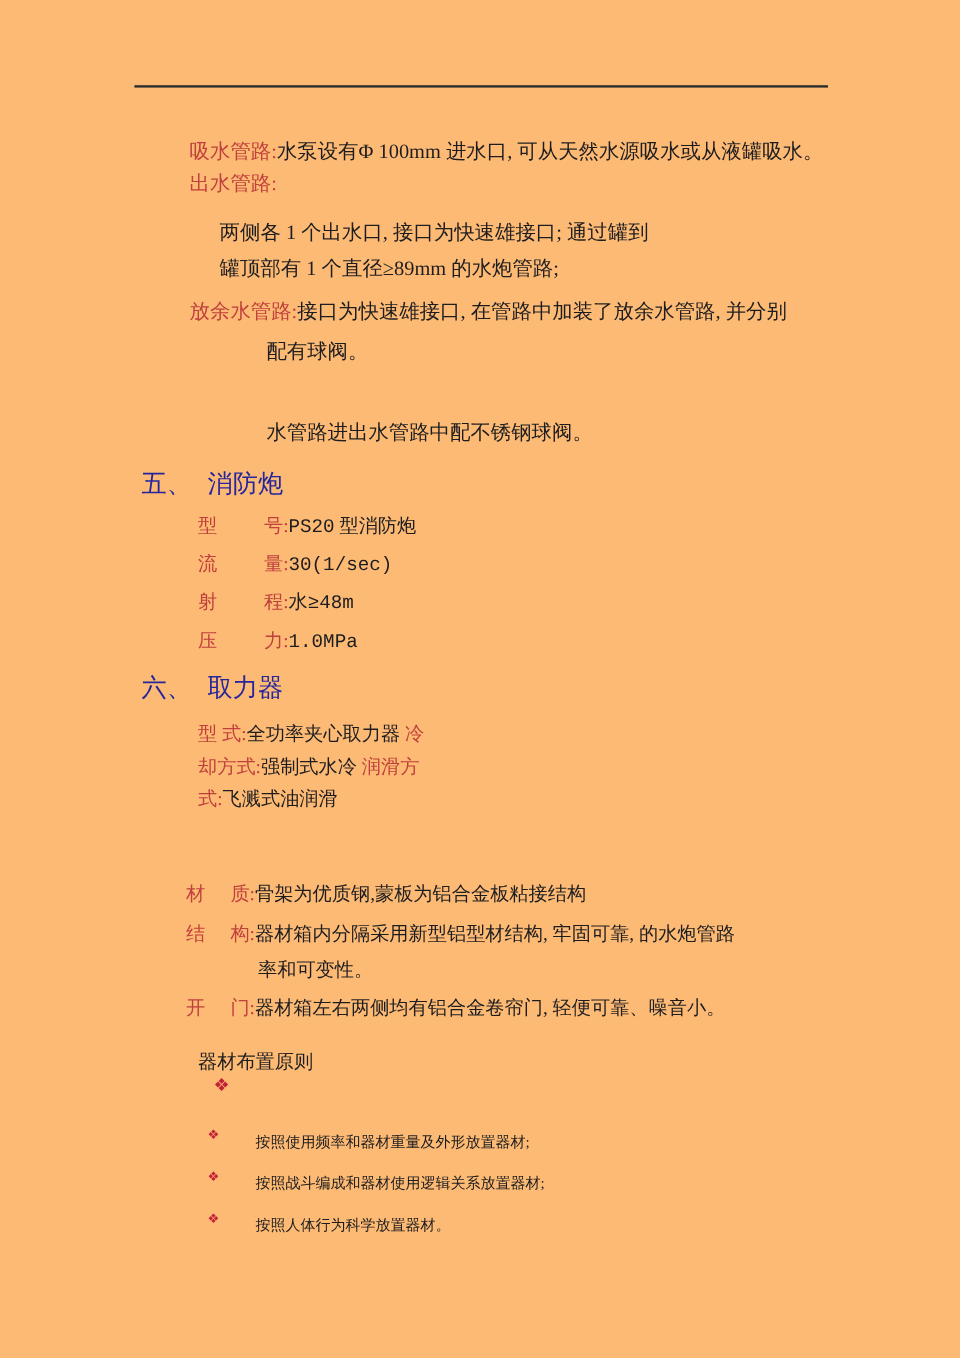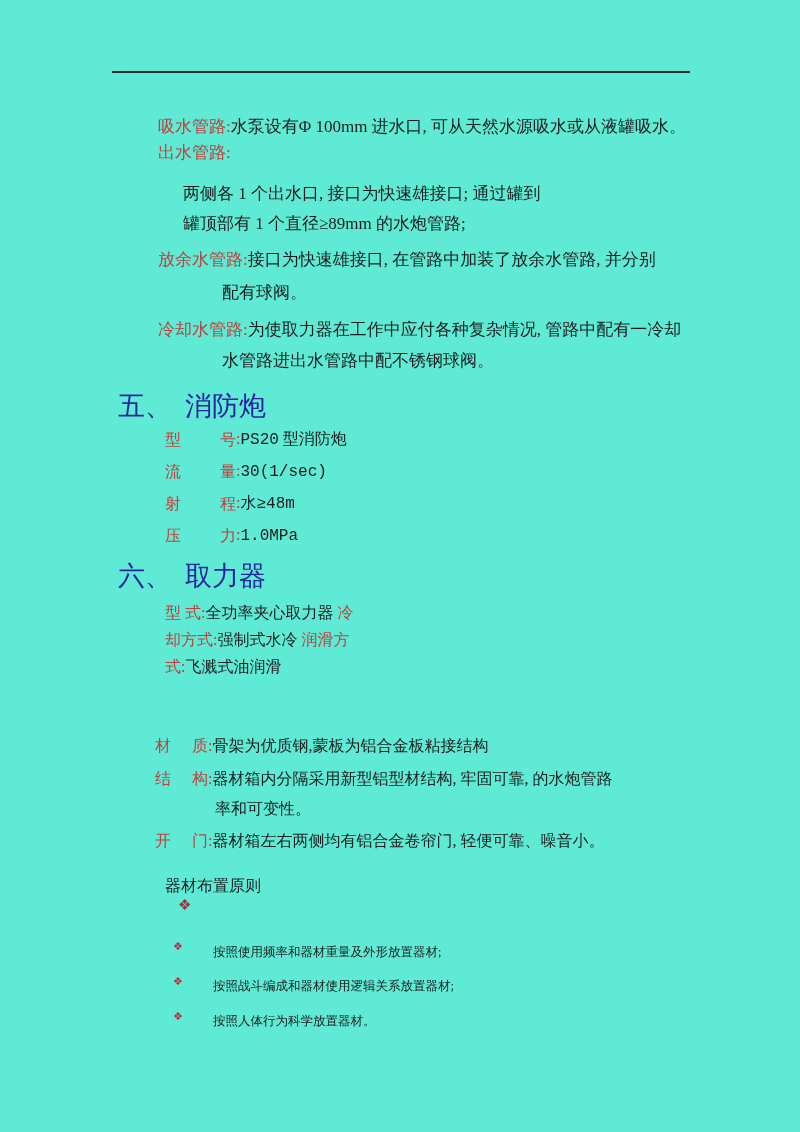--- a/index.html
+++ b/index.html
@@ -1,24 +1,24 @@
 <!DOCTYPE html>
 <html style="--red: #c0403d; --bullet: #c32237; --blue: #26269c; --ink: #1d1d1f; --rule: #2d2d2d;"><head>
 <meta charset="utf-8">
 <style>
   html,body{margin:0;padding:0;background:#ffffff;}
   .page{
-    position:relative;width:800px;height:1132px;background:#5eead4;overflow:hidden;
+    position:relative;width:800px;height:1132px;background:#fdba74;overflow:hidden;
     font-family:"Liberation Serif","DejaVu Serif",serif;color:var(--ink,#1d1d1f);
   }
   .rule{position:absolute;left:112px;top:71px;width:578px;height:2px;background:var(--rule,#2d2d2d);}
   .ln{position:absolute;line-height:1.18;white-space:nowrap;}
   .t17{font-size:17px;}
   .t16{font-size:16px;}
-  .heading{font-size:27px;color:var(--blue,#26269c);}
+  .heading{font-size:21px;color:var(--blue,#26269c);}
   .htitle{margin-left:13px;}
   .c-red{color:var(--red,#c0403d);}
   .c-sans{font-family:Liberation Mono, monospace;}
   .c-bullet{color:var(--bullet,#c32237);}
   .speclab{display:inline-flex;justify-content:space-between;color:var(--red,#c0403d);vertical-align:bottom;}
   .speclab i{font-style:normal;}
   .w5{width:71px;}
   .w7{width:53px;}
   .marker{position:absolute;line-height:1;}
 </style>
@@ -36,23 +36,20 @@
   <div class="ln t17 c-red" style="left:158px;top:143px">出水管路:</div>
 
   <div class="ln t17" style="left:183px;top:184px">两侧各 1 个出水口, 接口为快速雄接口; 通过罐到</div>
   <div class="ln t17" style="left:183px;top:214px">罐顶部有 1 个直径≥89mm 的水炮管路;</div>
 
   <div class="ln t17" style="left:158px;top:250px">
     <span class="c-red">放余水管路:</span><span>接口为快速雄接口, 在管路中加装了放余水管路, 并分别</span>
   </div>
   <div class="ln t17" style="left:222px;top:283px">配有球阀。</div>
 
-  <div class="ln t17" style="left:158px;top:320px">
-    <span class="c-red">冷却水管路:</span><span>为使取力器在工作中应付各种复杂情况, 管路中配有一冷却</span>
-  </div>
   <div class="ln t17" style="left:222px;top:351px">水管路进出水管路中配不锈钢球阀。</div>
 
   <div class="ln heading" style="left:118px;top:391px">
     <span>五、</span><span class="htitle">消防炮</span>
   </div>
 
   <div class="ln t16" style="left:165px;top:430px">
     <span class="speclab w5">
         <i>型</i>
         <i>号</i>

